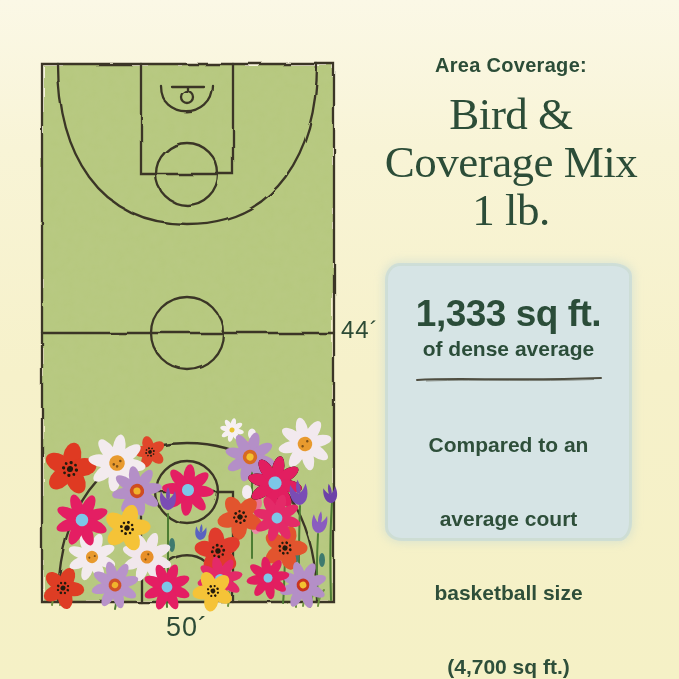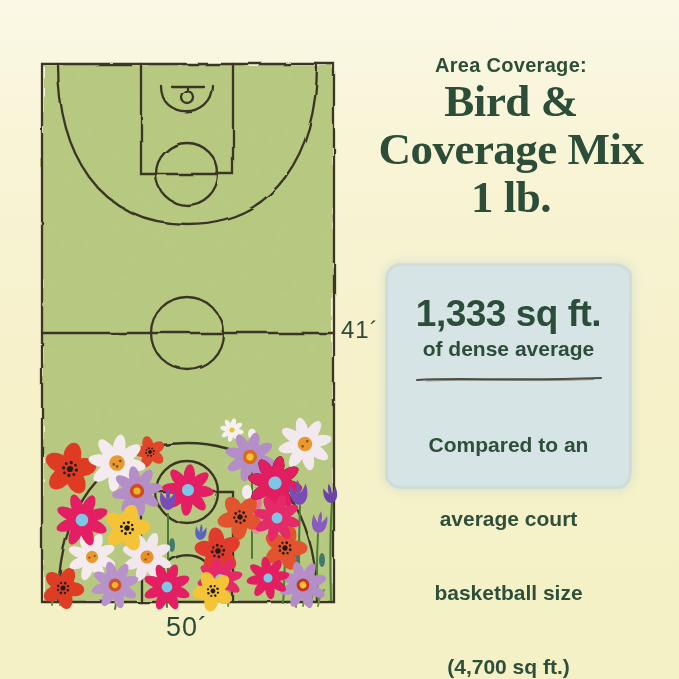--- a/index.html
+++ b/index.html
@@ -14,29 +14,29 @@
     position:absolute;color:#2c4a35;font-size:24px;font-weight:400;
     letter-spacing:1px;font-family:"Liberation Sans",sans-serif;
   }
   #label-94{left:341px;top:316px;}
   #label-50{left:166px;top:612px;font-size:27px;text-align:right;}
 
   #header{
     position:absolute;left:352px;top:54px;width:318px;text-align:center;color:#2c4d38;
   }
   #header .eyebrow{
-    font-size:20px;font-weight:700;letter-spacing:.3px;
+    font-size:20px;font-weight:700;letter-spacing:.3px;margin-bottom:13px;
   }
   #header .title-line{
     font-family:"Liberation Serif","DejaVu Serif",serif;
-    font-weight:700;font-size:45px;line-height:48px;letter-spacing:-0.5px;
+    font-weight:400;font-size:45px;line-height:48px;letter-spacing:-0.5px;
   }
 
   #coverage-card{
-    position:absolute;left:388px;top:266px;width:241px;height:220px;
+    position:absolute;left:388px;top:266px;width:241px;height:272px;
     background:#d6e4e5;
     border-radius:12px 16px 10px 14px / 14px 10px 16px 11px;
     box-shadow:0 0 0 3px rgba(190,214,219,.55), 0 0 9px 5px rgba(183,209,214,.4);
     text-align:center;color:#2b4d39;box-sizing:border-box;padding-top:27px;
   }
   #coverage-card .headline{font-size:37px;font-weight:700;line-height:42px;letter-spacing:-0.5px;}
   #coverage-card .subline{font-size:21px;font-weight:700;line-height:27px;}
   #coverage-card .divider{margin:13px auto 14px;display:block;}
   #coverage-card .comp-line{font-size:21px;font-weight:700;line-height:26px;color:#2e4f3a;margin-top:48px;}
 </style>
@@ -281,21 +281,21 @@
         </g>
       <g transform="translate(332,503) scale(0.85) rotate(-10)">
         <use href="#tulip" fill="#6d42a8"></use>
         </g>
       <g transform="translate(200,540) scale(0.7) rotate(6)">
         <use href="#tulip" fill="#5a63c0"></use>
         </g>
     </g>
   </svg>
 
-  <div id="label-94" class="dim-label">41´</div>
+  <div id="label-94" class="dim-label">44´</div>
   <div id="label-50" class="dim-label">50´</div>
 
   <div id="header">
     <div class="eyebrow">Area Coverage:</div>
     <div class="title-line">Bird &amp;</div>
     <div class="title-line">Coverage Mix</div>
     <div class="title-line">1 lb.</div>
   </div>
 
   <div id="coverage-card">

